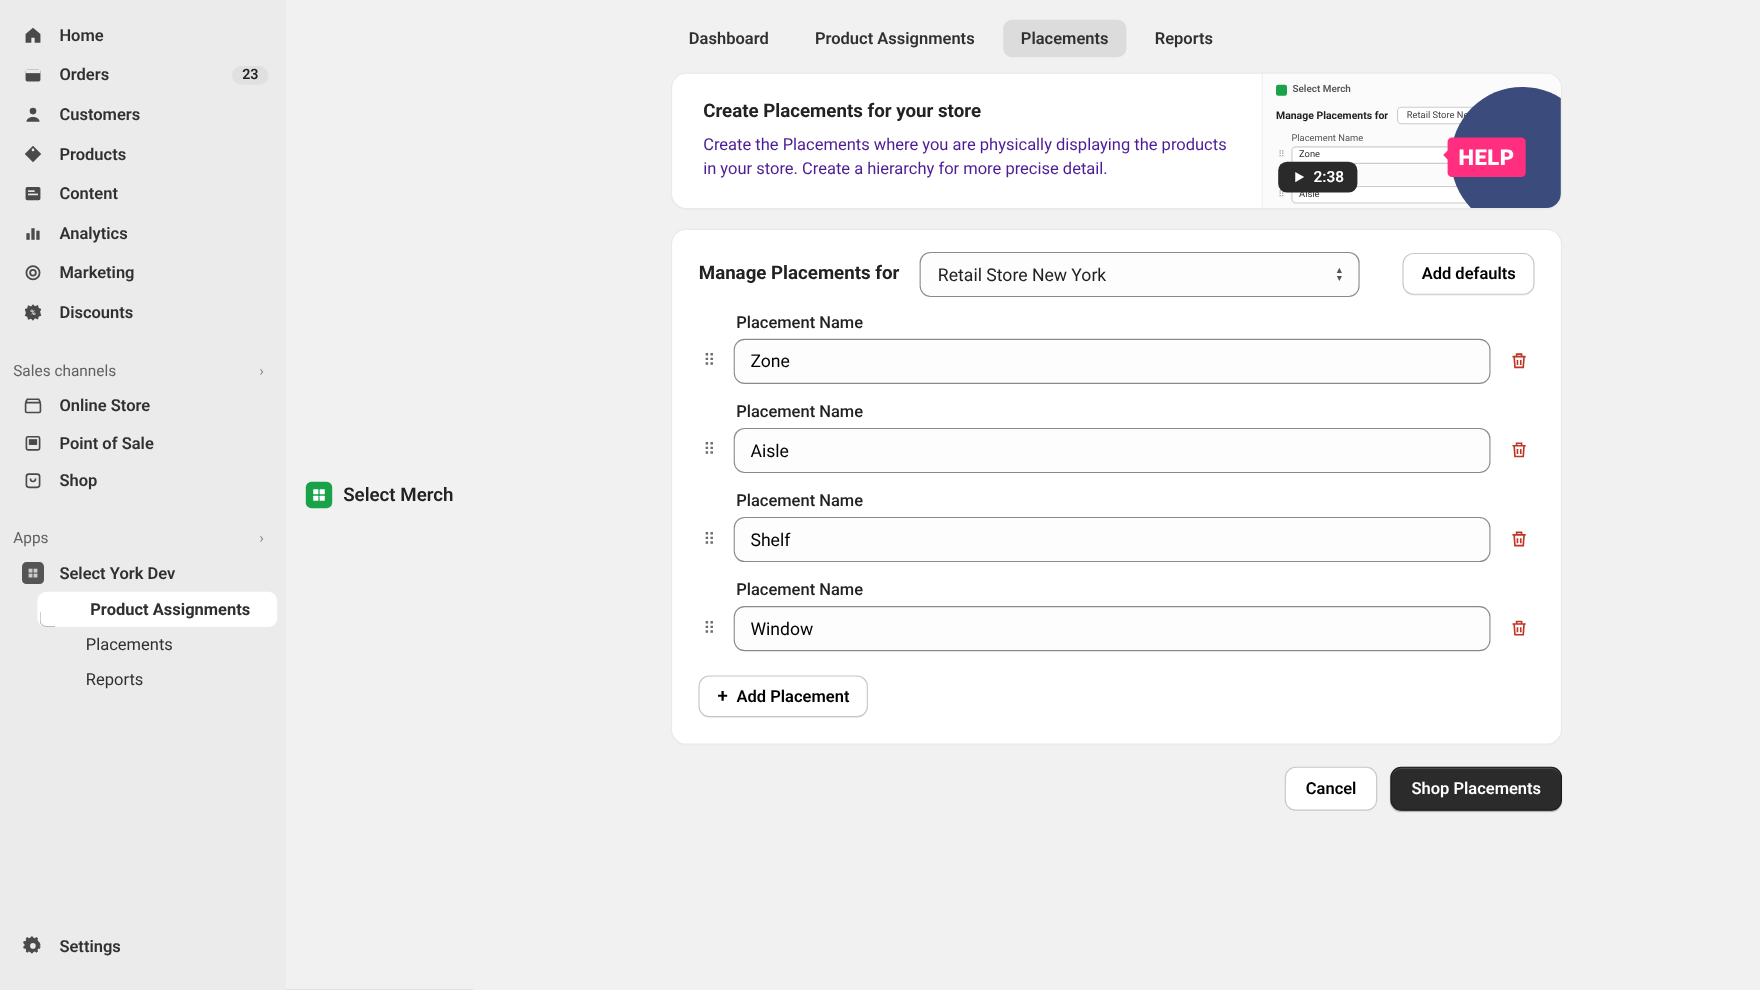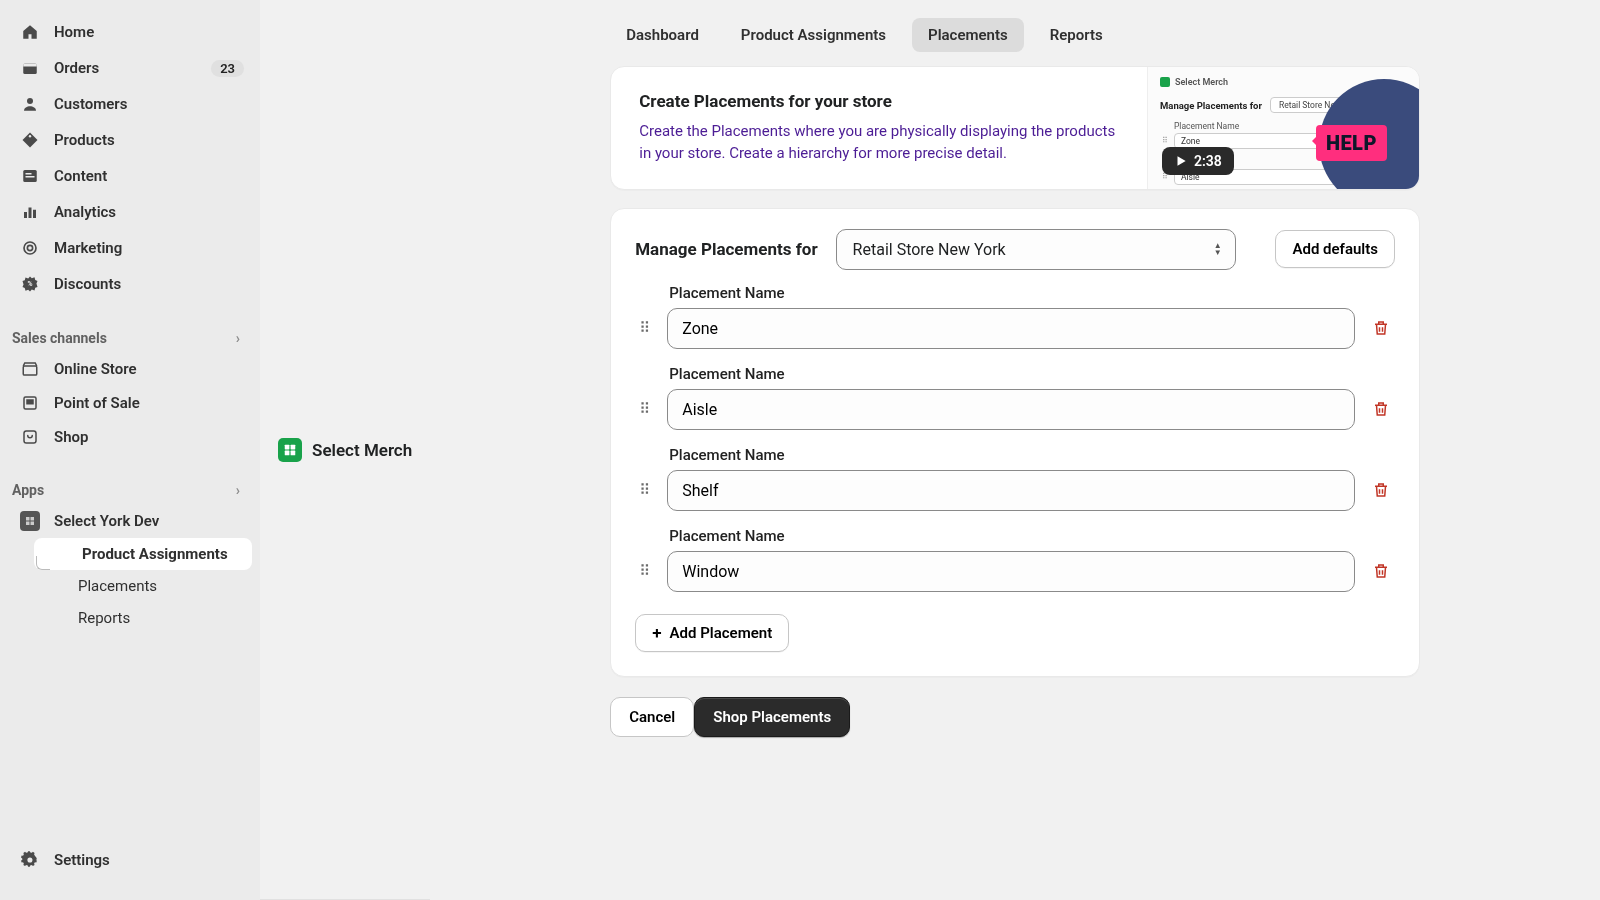--- a/index.html
+++ b/index.html
@@ -2,21 +2,21 @@
 <html><head>
 <meta charset="utf-8">
 <style>
   *{box-sizing:border-box;margin:0;padding:0;font-family:-apple-system,BlinkMacSystemFont,"Segoe UI",Roboto,sans-serif}
   body{background:#f1f1f1;width:1600px;height:900px;overflow:hidden;display:flex;color:#202223}
   .sidebar{width:260px;background:#ebebeb;height:100%;padding-top:14px;display:flex;flex-direction:column}
   .nav-list{list-style:none;padding:0 8px}
   .nav-item{display:flex;align-items:center;padding:8px 12px;border-radius:8px;font-size:15px;font-weight:600;cursor:pointer;position:relative;color:#303030}
   .nav-item .icon{width:20px;height:20px;margin-right:14px;display:flex;align-items:center;justify-content:center}
   .nav-item .badge{position:absolute;right:8px;background:#e0e0e0;border-radius:10px;padding:1px 9px;font-size:13px;font-weight:600;color:#222}
-  .section-header{display:flex;align-items:flex-start;justify-content:space-between;padding:10px 20px 6px 12px;font-size:14px;font-weight:700;color:#616161;margin-top:18px}
+  .section-header{display:flex;align-items:flex-start;justify-content:space-between;padding:10px 20px 6px 12px;font-size:14px;font-weight:400;color:#616161;margin-top:18px}
   .section-header .chev{font-size:14px;color:#8c8c8c}
   .sub-item{padding:7px 12px 7px 48px;font-size:15px;color:#303030;border-radius:8px;font-weight:400;cursor:pointer}
   .sub-item.active{background:#fff;font-weight:700}
   .apps-row{display:flex;align-items:center;padding:7px 12px;font-size:15px;font-weight:600;color:#303030;cursor:pointer}
   .apps-row .app-icon{width:20px;height:20px;border-radius:4px;margin-right:14px;display:flex;align-items:center;justify-content:center}
   .sub-tree{padding-left:22px;position:relative}
   .sub-tree::before{content:"";position:absolute;left:30px;top:0;bottom:50%;}
   .sub-tree .branch{position:absolute;left:28px;top:18px;width:14px;height:14px;border-left:1.5px solid #bbb;border-bottom:1.5px solid #bbb;border-bottom-left-radius:6px}
   .settings{margin-top:auto;padding:0 8px 22px}
   .main{flex:1;display:flex;flex-direction:row;height:100%;overflow:hidden}
@@ -38,38 +38,38 @@
   .mini-body{margin-top:10px}
   .mini-title{font-size:9.5px;font-weight:700;color:#222}
   .mini-select{display:inline-block;border:1px solid #ccc;border-radius:4px;font-size:8.5px;padding:2px 8px;margin-left:8px;color:#444;background:#fff}
   .mini-row{margin-top:8px}
   .mini-label{font-size:8.5px;color:#555;margin-left:14px;margin-bottom:2px}
   .mini-input{border:1px solid #ccc;border-radius:4px;font-size:8.5px;padding:2px 6px;margin-left:14px;width:200px;color:#333;background:#fff}
   .mini-drag{position:absolute;font-size:8px;color:#999}
   .duration{position:absolute;left:14px;bottom:14px;background:#2a2a2a;color:#fff;border-radius:8px;padding:6px 12px;font-size:14px;font-weight:600;display:flex;align-items:center}
   .duration svg{margin-right:6px}
   .help-bubble{position:absolute;right:-30px;bottom:-20px;width:130px;height:130px;border-radius:50%;background:#3a4b7c}
-  .help-flag{position:absolute;right:32px;bottom:28px;background:#ff2e7e;color:#0f172a;font-weight:900;font-size:20px;padding:6px 10px;border-radius:4px;letter-spacing:.5px}
+  .help-flag{position:absolute;right:32px;bottom:28px;background:#ff2e7e;color:#ffffff;font-weight:900;font-size:20px;padding:6px 10px;border-radius:4px;letter-spacing:.5px}
   .help-flag::after{content:"";position:absolute;left:-12px;top:8px;border:8px solid transparent;border-right-color:#ff2e7e}
   .placements-card{padding:20px 24px 24px}
   .manage-row{display:flex;align-items:center;gap:18px}
   .manage-row h3{font-size:17px;font-weight:700}
   .store-select{flex:0 0 400px;position:relative}
   .store-select .sel{border:1px solid #8a8a8a;border-radius:10px;padding:10px 38px 10px 16px;font-size:16px;background:#fdfdfd}
   .store-select .updown{position:absolute;right:14px;top:50%;transform:translateY(-50%);display:flex;flex-direction:column;font-size:8px;color:#555;line-height:7px}
   .add-defaults{margin-left:auto;border:1px solid #c6c6c6;background:#fff;border-radius:10px;padding:9px 16px;font-size:15px;font-weight:600;box-shadow:0 1px 0 rgba(0,0,0,.04)}
   .placement-list{margin-top:14px}
   .placement-block{margin-bottom:16px}
   .placement-label{font-size:15px;font-weight:500;color:#222;margin-left:34px;margin-bottom:6px}
   .placement-row{display:flex;align-items:center;gap:12px}
   .drag-handle{width:20px;text-align:center;color:#6b6b6b;font-size:15px;cursor:grab;letter-spacing:1px;line-height:5px}
   .placement-input{flex:1;border:1px solid #8a8a8a;border-radius:10px;padding:10px 14px;font-size:16px;background:#fdfdfd}
   .delete-btn{width:28px;height:28px;display:flex;align-items:center;justify-content:center;cursor:pointer}
   .add-placement{margin-top:6px;border:1px solid #c6c6c6;background:#fff;border-radius:10px;padding:9px 16px;font-size:15px;font-weight:600;display:inline-flex;align-items:center;gap:8px;box-shadow:0 1px 0 rgba(0,0,0,.04)}
-  .footer-actions{display:flex;gap:0;margin:20px 180px 0}
+  .footer-actions{display:flex;justify-content:flex-end;gap:12px;margin:20px 180px 0}
   .btn{border-radius:10px;padding:10px 18px;font-size:15px;font-weight:600;cursor:pointer}
   .btn.secondary{background:#fff;border:1px solid #c6c6c6}
   .btn.primary{background:#2b2b2b;color:#fff;border:1px solid #1a1a1a;box-shadow:inset 0 1px 0 rgba(255,255,255,.15),0 1px 1px rgba(0,0,0,.3)}
   svg{display:block}
 </style>
 </head>
 <body>
 
 <nav class="sidebar">
   <ul class="nav-list">

